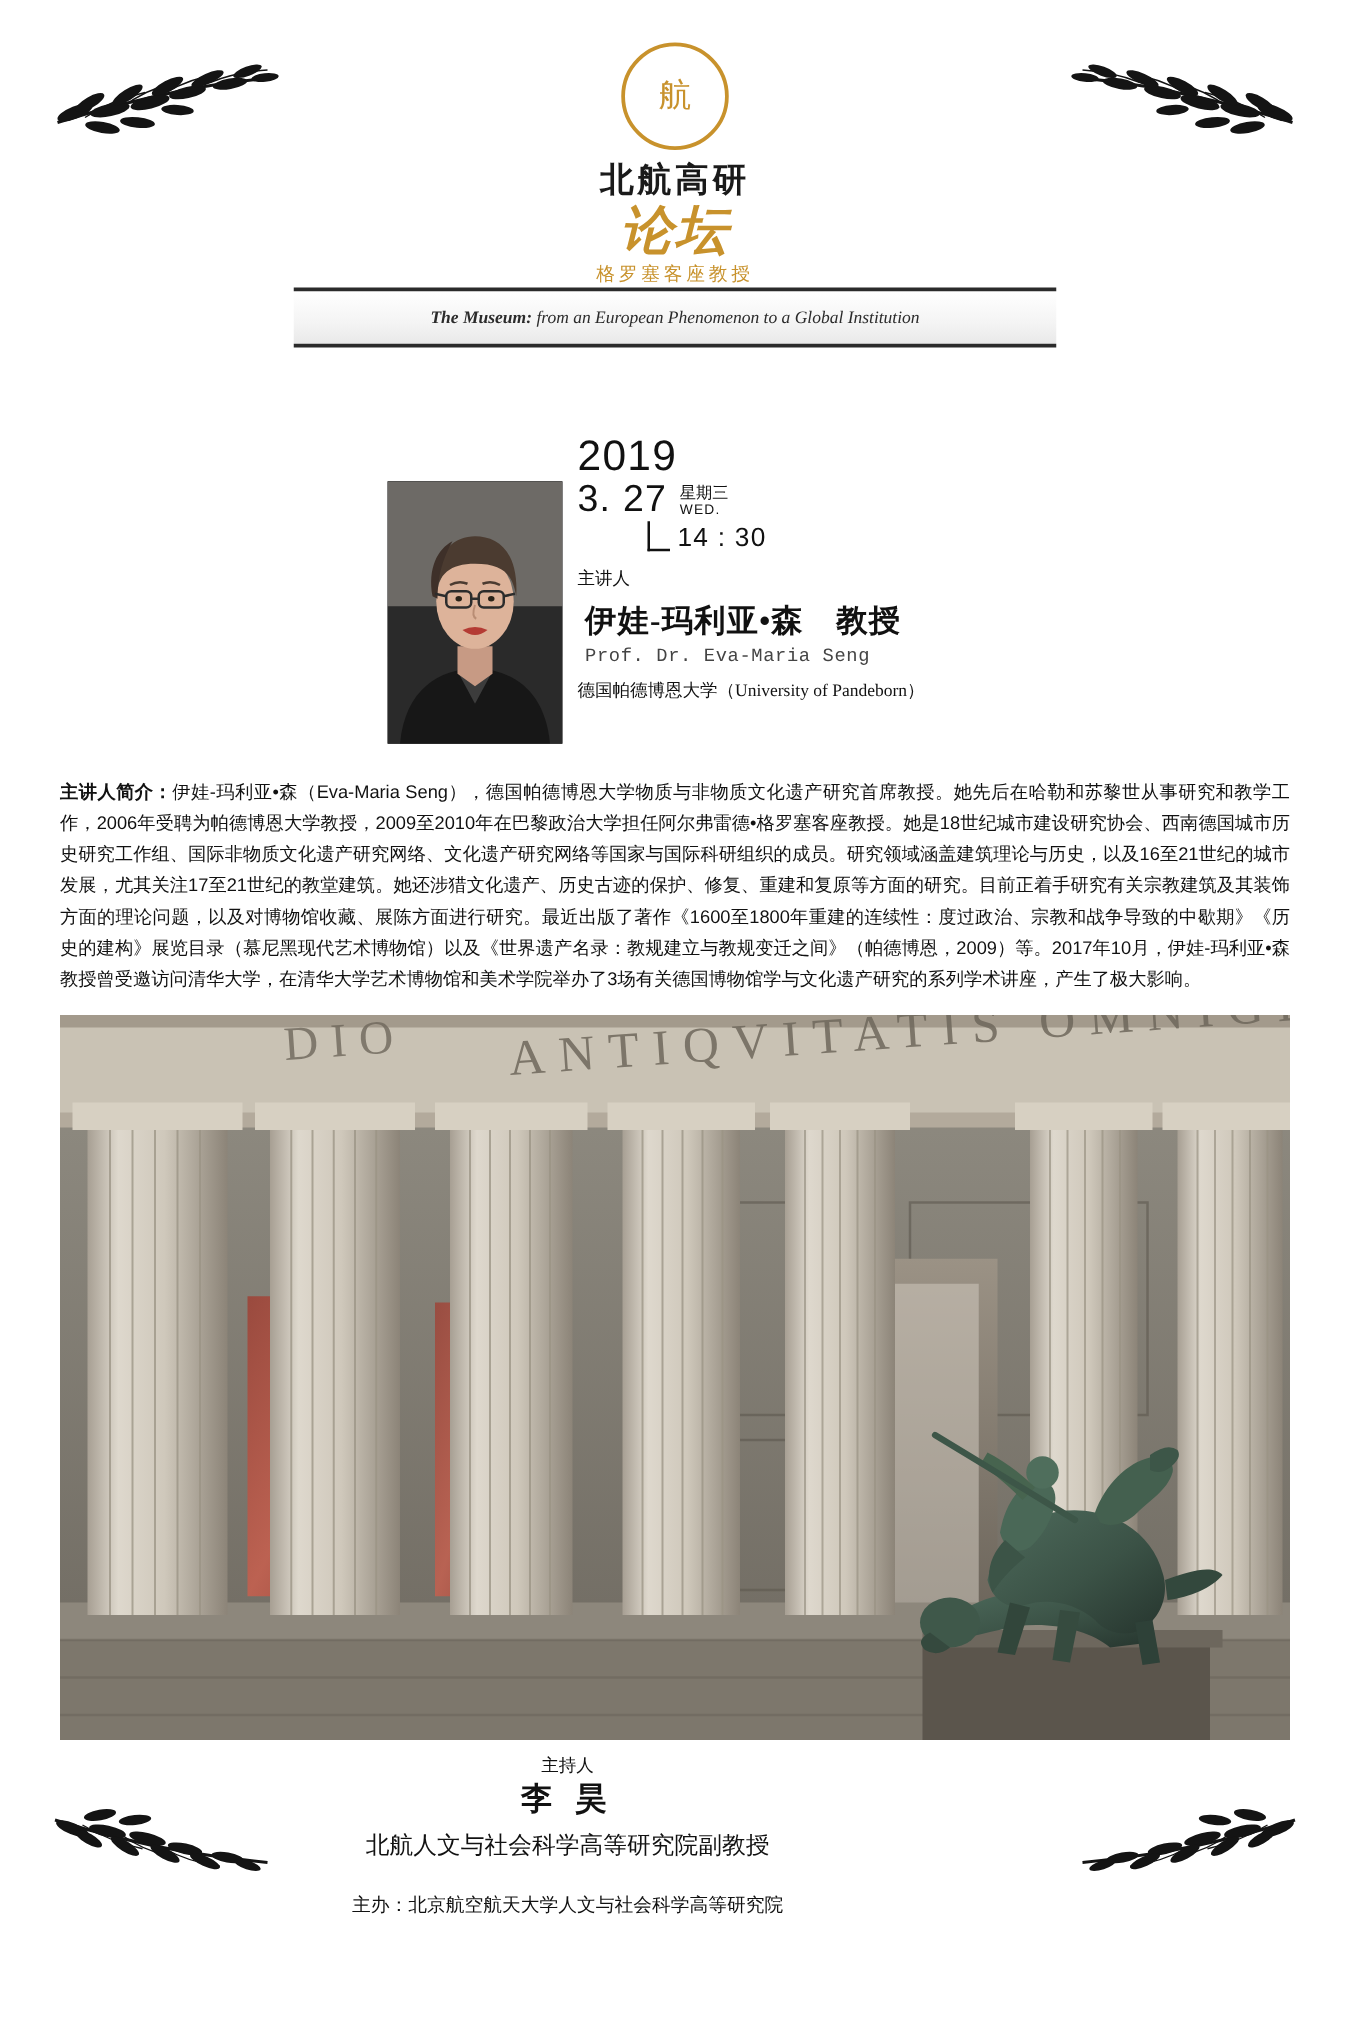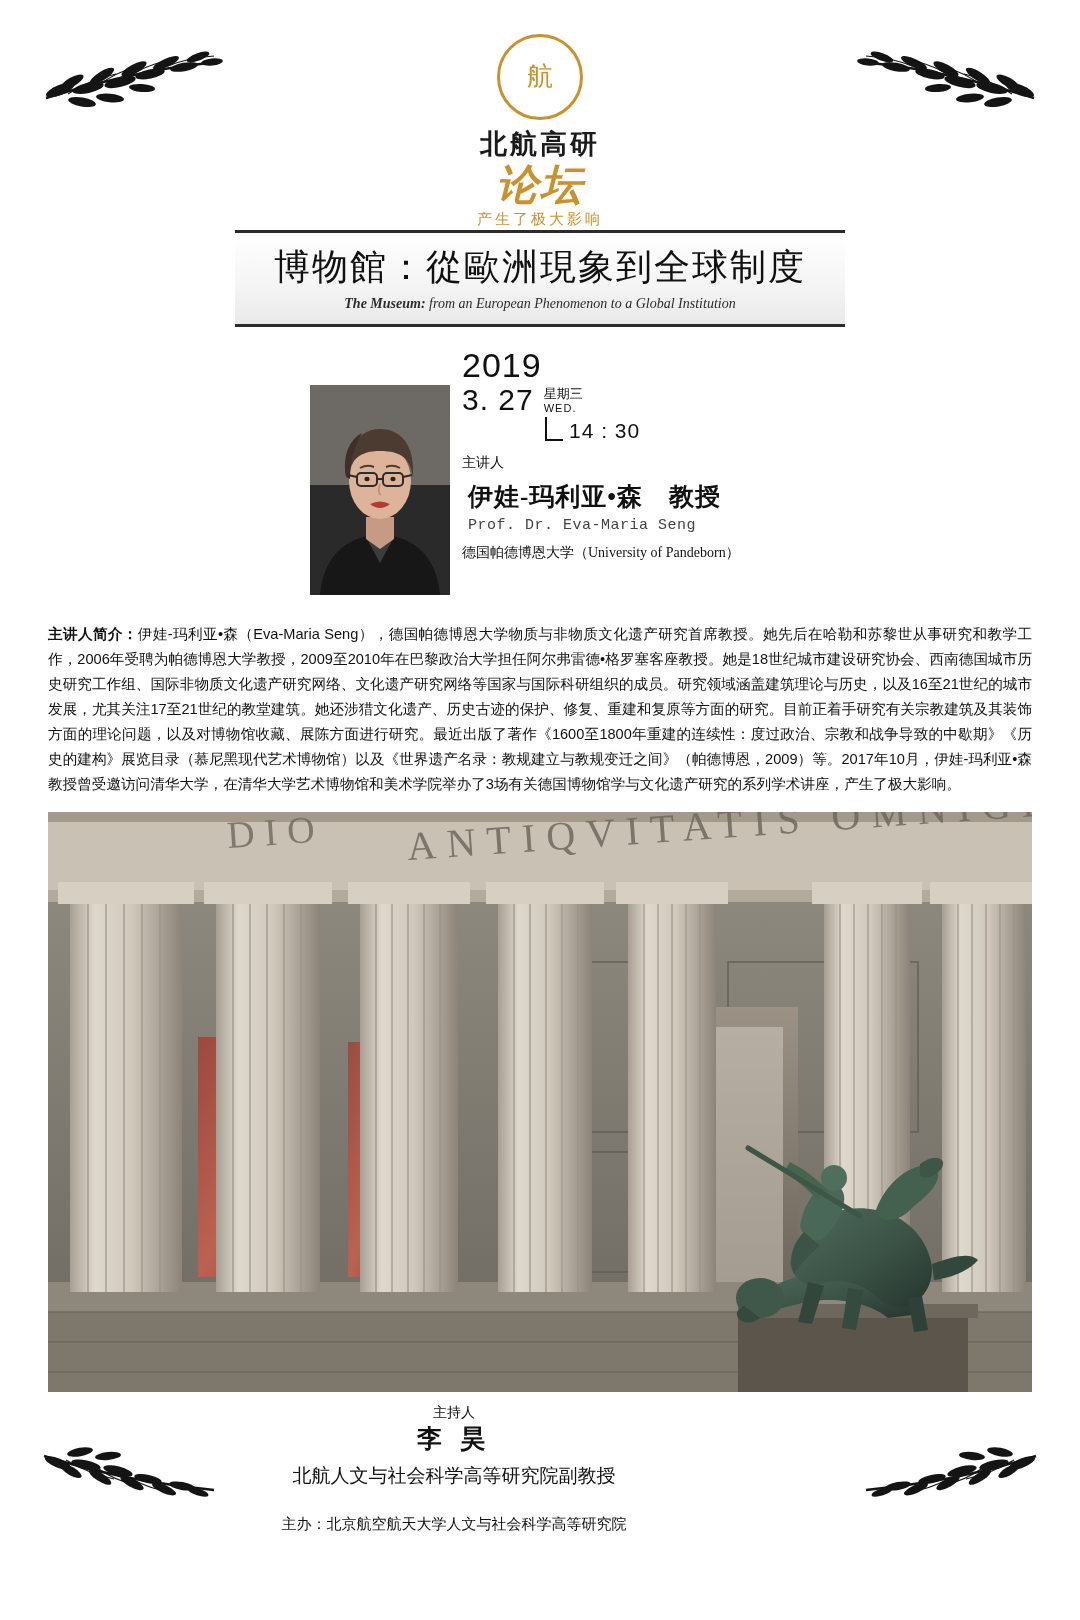--- a/index.html
+++ b/index.html
@@ -156,21 +156,21 @@
   }
   .weekday .wd-en {
     display: block;
     font-size: 11px;
     letter-spacing: 1px;
   }
   .timerow {
     display: flex;
     align-items: center;
     margin-top: 1px;
-    margin-left: 83px;
+    margin-left: 56px;
   }
   .elbow {
     width: 16px;
     height: 22px;
     border-left: 2px solid #111;
     border-bottom: 2px solid #111;
     margin-right: 6px;
     margin-bottom: 3px;
   }
   .time {
@@ -392,25 +392,24 @@
 </div>
 
 <div class="logo-block">
   <div class="seal">
     <div class="seal-inner">
       <span class="seal-glyph">航</span>
     </div>
   </div>
   <div class="logo-cn">北航高研</div>
   <div class="logo-script">论坛</div>
-  <div class="logo-sub">产生了极大影响</div>
+  <div class="logo-sub">格罗塞客座教授</div>
 </div>
 
 <div class="title-banner">
-  <div class="title-cn">博物館：從歐洲現象到全球制度</div>
   <div class="title-en">
     <b>The Museum:</b><span> from an European Phenomenon to a Global Institution</span>
   </div>
 </div>
 
 <div class="portrait">
   <svg width="140" height="210" viewBox="0 0 140 210">
     <rect width="140" height="210" fill="#1d1d1d"></rect>
     <rect width="140" height="140" fill="#6d6a66"></rect>
     <rect y="100" width="140" height="110" fill="#2a2a2a"></rect>

